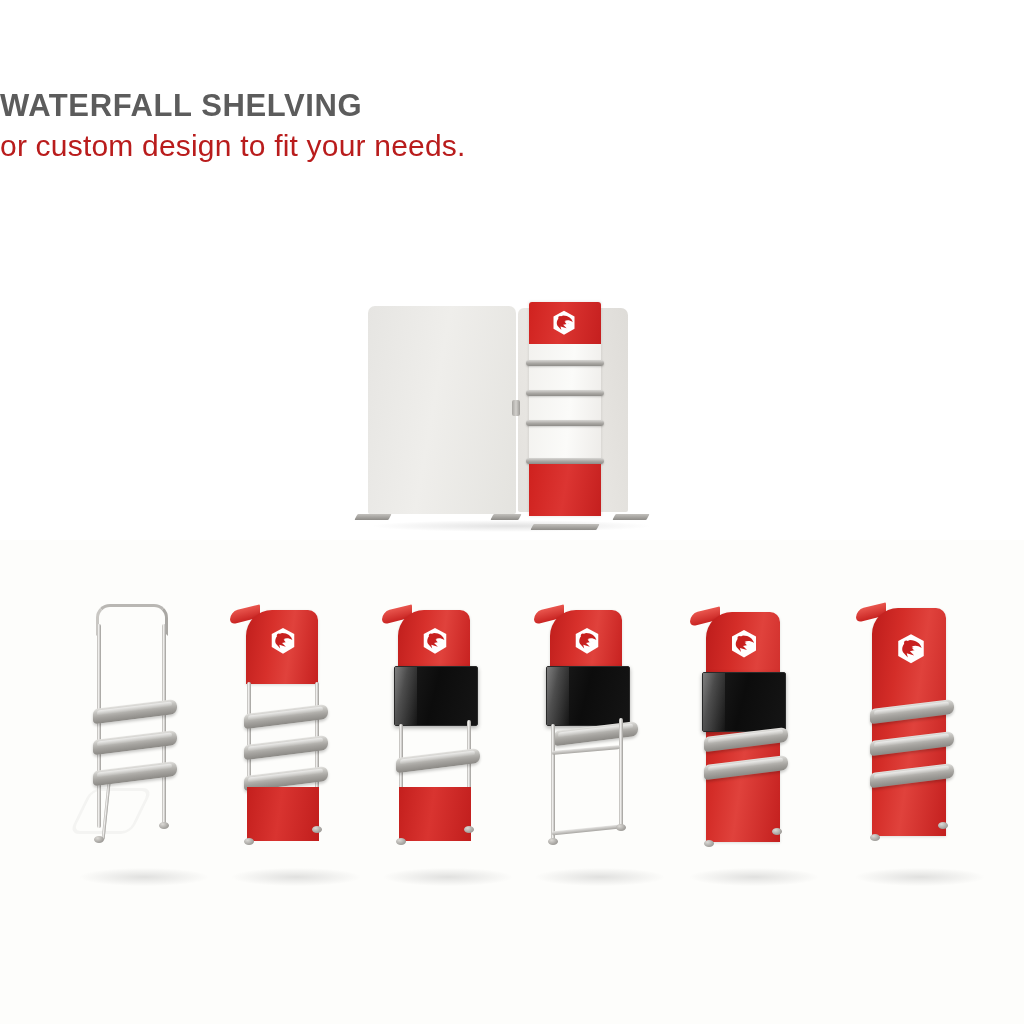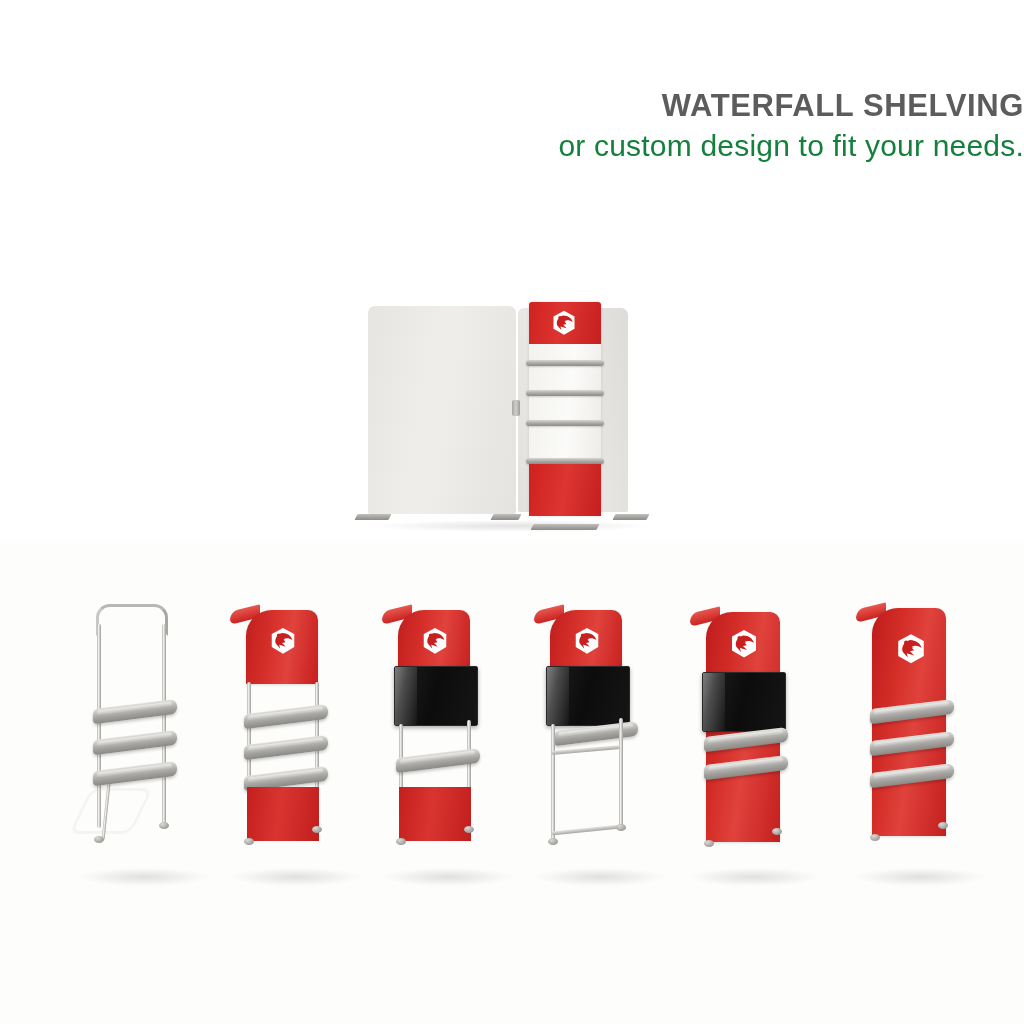--- a/index.html
+++ b/index.html
@@ -1,23 +1,23 @@
 <!DOCTYPE html>
 <html><head>
 <meta charset="utf-8">
 <style>
   html,body{margin:0;padding:0;background:#fff;}
   body{width:1024px;height:1024px;overflow:hidden;font-family:"Liberation Sans",sans-serif;}
   #page{position:relative;width:1024px;height:1024px;background:#ffffff;}
 
   
-  .headings{position:absolute;left:0;top:88px;width:1024px;text-align:right;}
+  .headings{position:absolute;left:0;top:88px;width:1024px;text-align:left;}
   .hd-title{font-size:31px;font-weight:bold;letter-spacing:0.6px;color:#5c5c5c;line-height:36px;}
   .hd-sub1{font-size:30px;font-weight:300;letter-spacing:0.4px;color:#6e6e6e;line-height:44px;}
-  .hd-sub2{font-size:30px;font-weight:300;letter-spacing:0.2px;color:#15803d;line-height:44px;}
+  .hd-sub2{font-size:30px;font-weight:300;letter-spacing:0.2px;color:#b91c1c;line-height:44px;}
 
   
   .band{position:absolute;left:0;top:540px;width:1024px;height:484px;background:#fdfdfb;}
 
   
   .hero{position:absolute;left:352px;top:296px;width:316px;height:240px;}
   .hero .wallL{position:absolute;left:16px;top:10px;width:148px;height:208px;
      background:linear-gradient(100deg,#e6e5e2 0%,#efeeeb 45%,#e4e3df 100%);
      border-radius:7px 7px 2px 2px;}
   .hero .wallR{position:absolute;left:166px;top:12px;width:110px;height:204px;

